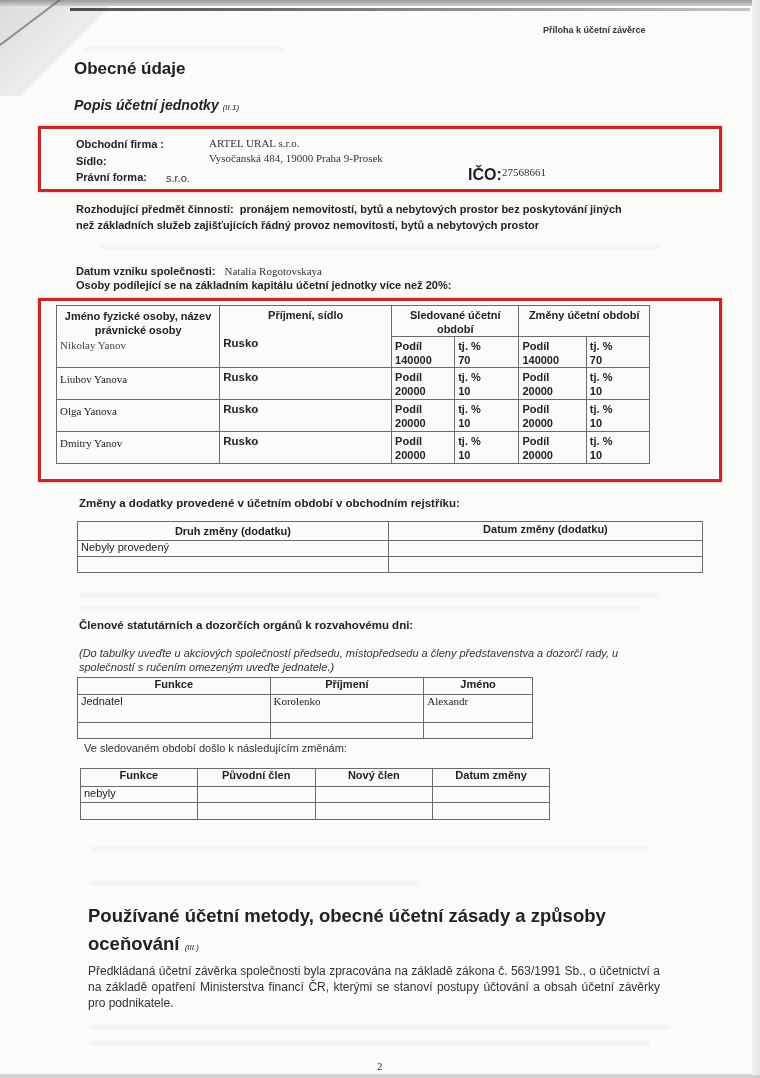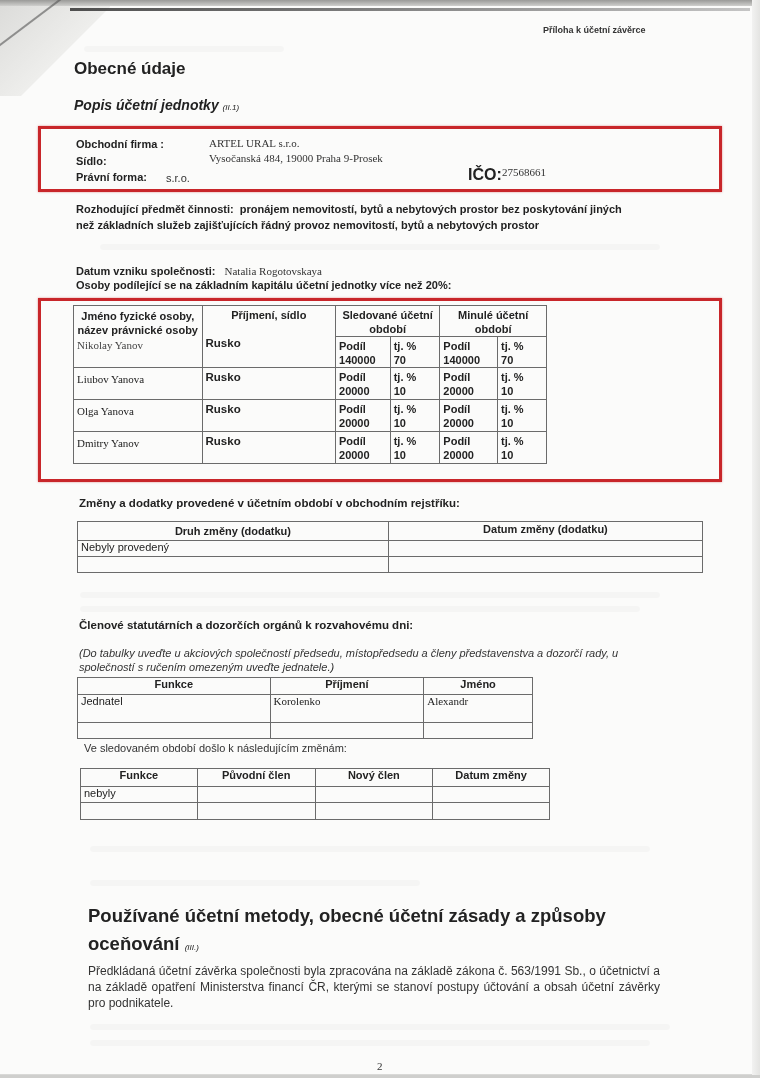--- a/index.html
+++ b/index.html
@@ -104,35 +104,35 @@
 <div class="abs lbl" style="left:468px;top:166px;font-size:16px;">IČO:</div>
 <div class="abs val-serif" style="left:502px;top:166px;">27568661</div>
 
 <div class="abs para" style="left:76px;top:201px;width:560px;"><span>Rozhodující předmět činnosti:</span>&nbsp; <span>pronájem nemovitostí, bytů a nebytových prostor bez poskytování jiných než základních služeb zajišťujících řádný provoz nemovitostí, bytů a nebytových prostor</span></div>
 
 <div class="abs para" style="left:76px;top:263px;"><span>Datum vzniku společnosti:</span>&nbsp;&nbsp; <span class="val-serif" style="font-weight:normal;">Natalia Rogotovskaya</span></div>
 <div class="abs para" style="left:76px;top:277px;">Osoby podílející se na základním kapitálu účetní jednotky více než 20%:</div>
 
 <div class="redbox" style="left:38px;top:298px;width:684px;height:184px;"></div>
 
-<table class="grid" style="left:73px;top:305px;width:474px;">
+<table class="grid" style="left:56px;top:305px;width:594px;">
   <colgroup>
     <col style="width:150px">
       <col style="width:158px">
       <col style="width:58px">
       <col style="width:59px">
       <col style="width:62px">
       <col style="width:58px">
   </colgroup>
   <tbody>
       <tr style="height:31px;">
     <th rowspan="2" class="lh" style="padding-top:3px;"><span>Jméno fyzické osoby, název právnické osoby</span><div class="serif" style="text-align:left;font-size:11px;margin-top:1px;">Nikolay Yanov</div></th>
     <th rowspan="2" style="padding-top:3px;"><span>Příjmení, sídlo</span><div class="bold" style="text-align:left;margin-top:16px;font-size:11.5px;">Rusko</div></th>
     <th colspan="2" class="lh" style="padding-top:2px;">Sledované účetní období</th>
-    <th colspan="2" class="lh" style="padding-top:2px;">Minulé účetní období</th>
+    <th colspan="2" class="lh" style="padding-top:2px;">Změny účetní období</th>
   </tr>
   <tr style="height:31px;">
     <td class="bold lh" style="padding-top:2px;">
           <div>Podíl</div>
           <div>140000</div>
         </td>
     <td class="bold lh" style="padding-top:2px;">
           <div>tj. %</div>
           <div>70</div>
         </td>

